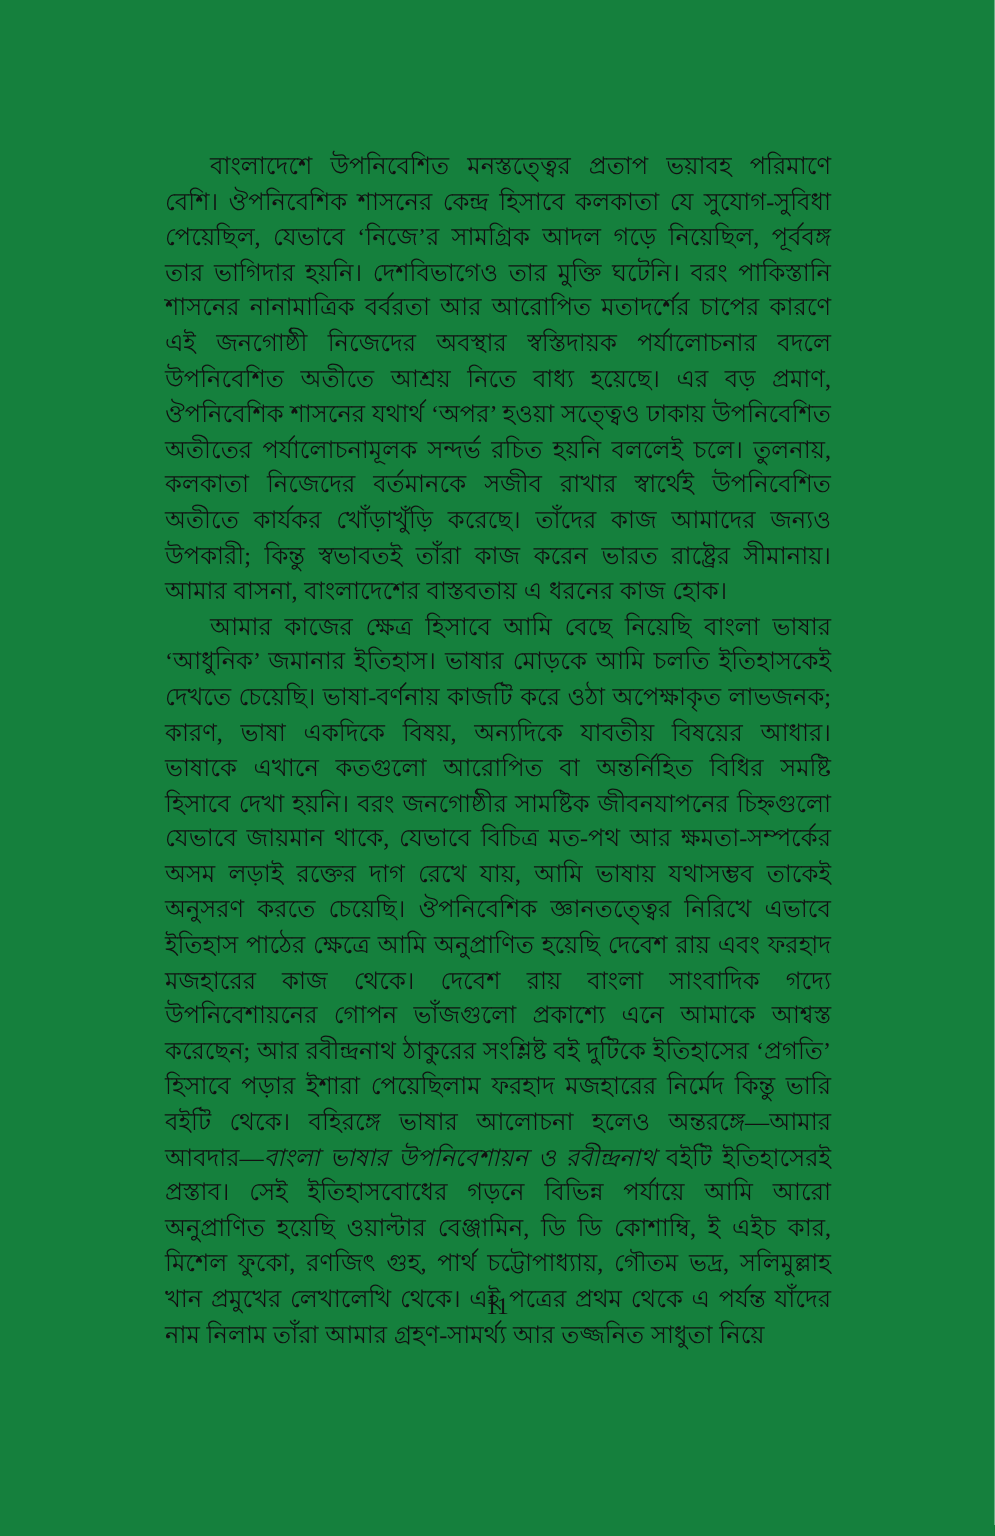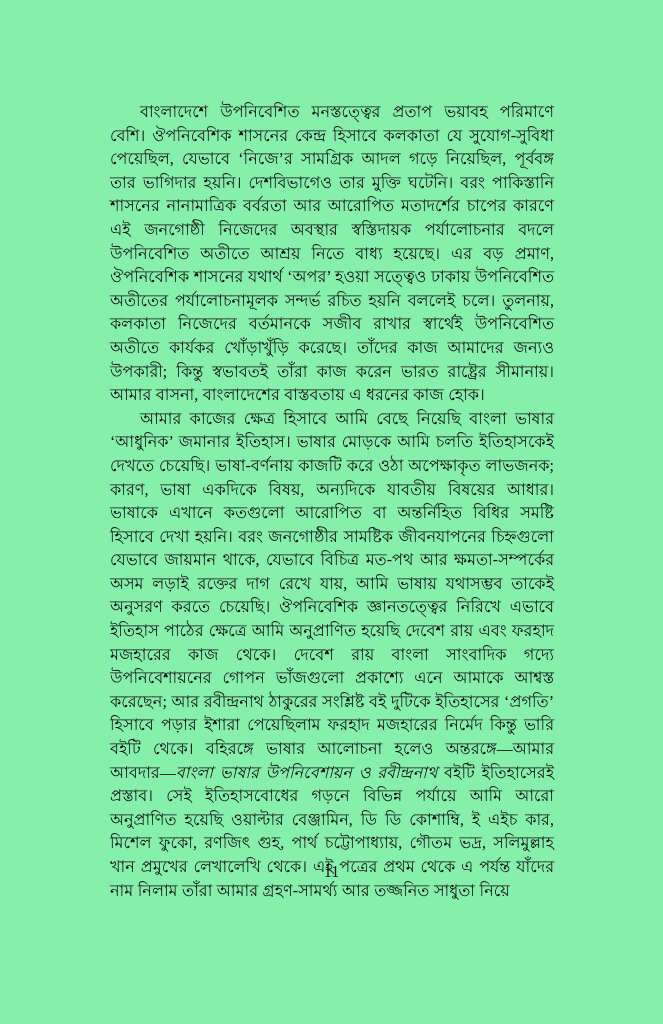--- a/index.html
+++ b/index.html
@@ -15,21 +15,21 @@
     font-family: "Liberation Serif", "DejaVu Serif", serif;
     color: #111111;
     overflow: hidden;
   }
   .page {
     position: absolute;
     left: 0;
     top: 0;
     width: 663px;
     height: 1024px;
-    background: #86efac;
+    background: #15803d;
   }
   .text-block {
     position: absolute;
     left: 110px;
     top: 100px;
     width: 444px;
   }
   .para {
     margin: 0;
     text-align: justify;

